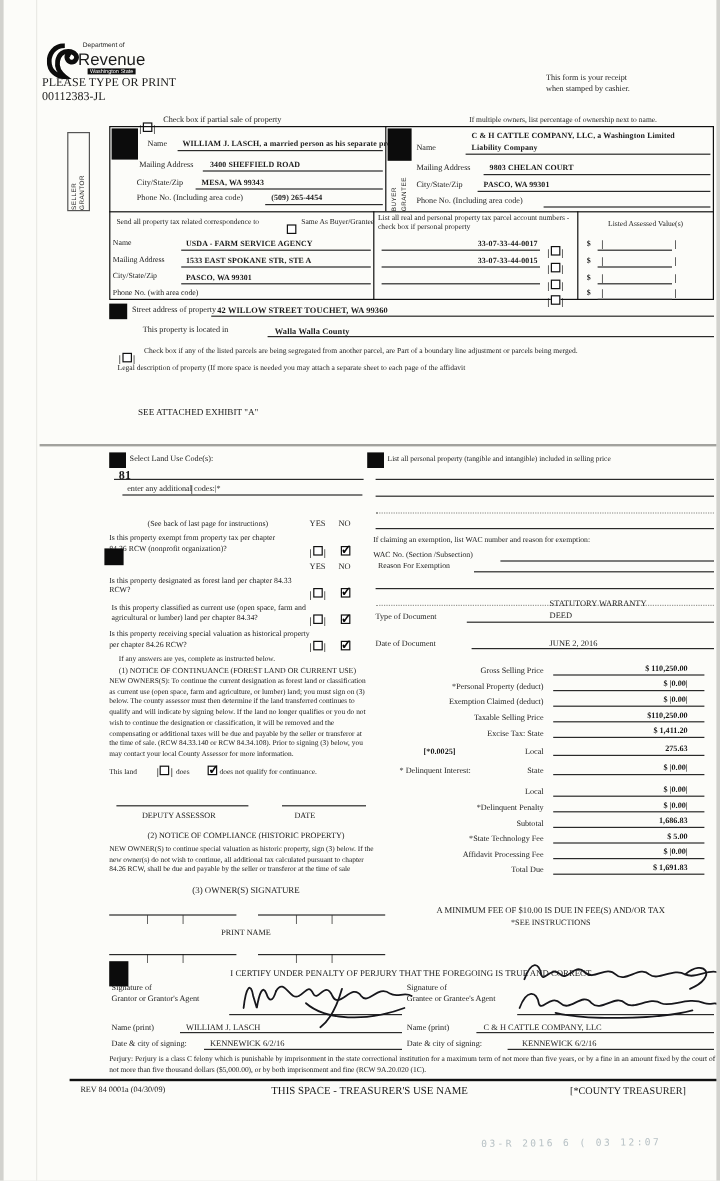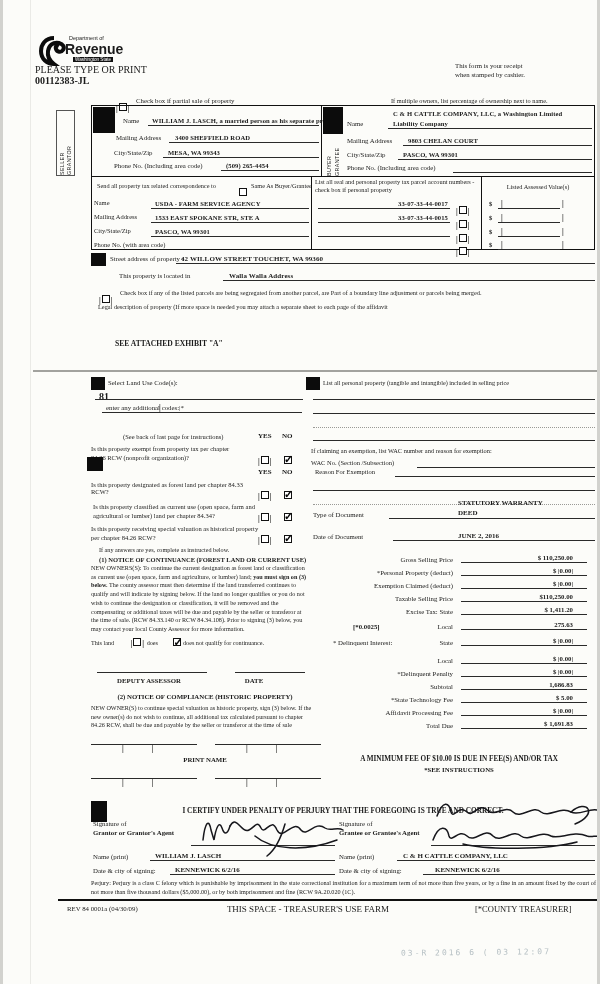--- a/index.html
+++ b/index.html
@@ -1,21 +1,21 @@
 <!DOCTYPE html>
 <html><head>
 <meta charset="utf-8">
 <style>
   *{margin:0;padding:0;box-sizing:border-box}
   html,body{background:#e8e8e4}
   body{font-family:"Liberation Serif",serif;color:#1b1b1b;-webkit-font-smoothing:antialiased}
   #page{position:relative;width:600px;height:984px;margin:0 auto;background:#fcfcf9;overflow:hidden;
         border-left:3px solid #d2d2ce;border-right:3px solid #d2d2ce}
   .abs{position:absolute}
-  .b{font-weight:bold}
+  .b{font-weight:normal}
   .c{text-align:center}
   .r{text-align:right}
   .ul{border-bottom:1px solid #2a2a2a}
   .ulg{border-bottom:1px dotted #9a9a96}
   .sq{position:absolute;background:#0c0c0c}
   .pipe{font-size:8px;font-weight:bold;vertical-align:-1px;padding:0 1px;color:#111}
   .cb{position:relative;display:inline-block;width:8px;height:8px;border:1.1px solid #111;background:#fff;vertical-align:-1px}
   .cb.checked:after{content:"\2713";position:absolute;left:-1px;top:-4px;font-size:11px;font-weight:bold;color:#0a0a0a}
   .vertbox{display:flex;gap:1px;justify-content:center}
   .vert{writing-mode:vertical-rl;transform:rotate(180deg);font-size:5.3px;letter-spacing:.4px;line-height:1.15;font-family:"Liberation Sans",sans-serif}
@@ -153,21 +153,21 @@
   <span class="abs pipe" style="left:497px;top:240px">|</span>
   <div class="abs ul" style="left:495px;top:242px;width:62px;height:8px"></div>
   <span class="abs pipe" style="left:558px;top:240px">|</span>
 
   <div class="sq" style="left:88px;top:253px;width:15px;height:13px"></div>
   <div class="abs lbl68" style="left:107px;top:255px">Street address of property :</div>
   <div class="abs val" style="left:178px;top:255px;font-size:7px">42 WILLOW STREET  TOUCHET, WA  99360</div>
   <div class="abs ul" style="left:173px;top:256px;width:419px;height:8px"></div>
 
   <div class="abs lbl68" style="left:116px;top:272px">This property is located in</div>
-  <div class="abs val" style="left:226px;top:272px;font-size:7px">Walla Walla Address</div>
+  <div class="abs val" style="left:226px;top:272px;font-size:7px">Walla Walla County</div>
   <div class="abs ul" style="left:220px;top:273px;width:372px;height:8px"></div>
 
   <div class="abs" style="left:95px;top:288px"><span class="pipe">|</span><span class="cb"></span><span class="pipe">|</span></div>
   <div class="abs lbl6" style="left:117px;top:289px;width:475px">Check box if any of the listed parcels are being segregated from another parcel, are Part of a boundary line adjustment or parcels being merged.</div>
   <div class="abs lbl6" style="left:95px;top:303px;width:480px">Legal description of property (If more space is needed you may attach a separate sheet to each page of the affidavit</div>
 
   <div class="abs b" style="left:112px;top:339px;font-size:7.6px">SEE ATTACHED EXHIBIT "A"</div>
 
   <div class="abs" style="left:30px;top:370px;width:566px;height:2px;background:#a2a29e"></div>
 
@@ -300,20 +300,21 @@
     <div style="margin-top:10px">
       <span class="ln" style="width:110px;margin-left:6px"></span>
       <span class="ln" style="width:70px;margin-left:24px"></span>
     </div>
     <div style="display:flex">
       <span class="b c" style="width:116px;font-size:6.8px">DEPUTY ASSESSOR</span>
       <span class="b c" style="width:94px;font-size:6.8px">DATE</span>
     </div>
     <p class="b c" style="font-size:6.8px;margin-top:8px;width:228px">(2) NOTICE OF COMPLIANCE (HISTORIC PROPERTY)</p>
     <p style="margin-top:2px;width:222px">NEW OWNER(S) to continue special valuation as historic property, sign (3) below. If the new owner(s) do not wish to continue, all additional tax calculated pursuant to chapter 84.26 RCW, shall be due and payable by the seller or transferor at the time of sale</p>
+    <p class="b c" style="font-size:7.4px;margin-top:7px;width:228px">(3) OWNER(S) SIGNATURE</p>
     <div style="margin-top:6px">
       <span class="sigline"><span class="pipe">|</span><span class="pipe" style="margin-left:26px">|</span></span>
       <span class="sigline" style="margin-left:14px"><span class="pipe">|</span><span class="pipe" style="margin-left:26px">|</span></span>
     </div>
     <p class="b c" style="font-size:6.8px;margin-top:1px;width:228px">PRINT NAME</p>
     <div style="margin-top:5px">
       <span class="sigline"><span class="pipe">|</span><span class="pipe" style="margin-left:26px">|</span></span>
       <span class="sigline" style="margin-left:14px"><span class="pipe">|</span><span class="pipe" style="margin-left:26px">|</span></span>
     </div>
   </div>
@@ -353,17 +354,17 @@
   <div class="abs ul" style="left:167px;top:867px;width:165px;height:8px"></div>
   <div class="abs lbl68" style="left:336px;top:867px">Date &amp; city of signing:</div>
   <div class="abs b" style="left:432px;top:866px;font-size:7px">KENNEWICK 6/2/16</div>
   <div class="abs ul" style="left:420px;top:867px;width:172px;height:8px"></div>
 
   <div class="abs" style="left:88px;top:879px;width:506px;font-size:6.2px;line-height:1.45">Perjury:  Perjury is a class C felony which is punishable by imprisonment in the state correctional institution for a maximum term of not more than five years, or by a fine in an amount fixed by the court of not more than five thousand dollars ($5,000.00), or by both imprisonment and fine (RCW 9A.20.020 (1C).</div>
 
   <div class="abs" style="left:55px;top:899px;width:540px;height:1.5px;background:#111"></div>
 
   <div class="abs" style="left:64px;top:905px;font-size:6.8px">REV 84 0001a (04/30/09)</div>
-  <div class="abs c" style="left:180px;top:904px;width:250px;font-size:9px">THIS SPACE - TREASURER'S USE FARM</div>
+  <div class="abs c" style="left:180px;top:904px;width:250px;font-size:9px">THIS SPACE - TREASURER'S USE NAME</div>
   <div class="abs" style="left:472px;top:904px;font-size:8.5px">[*COUNTY TREASURER]</div>
 
   <div class="abs stamp" style="left:398px;top:948px">03-R 2016 6 ( 03 12:07</div>
 </div>
 
 </body></html>

